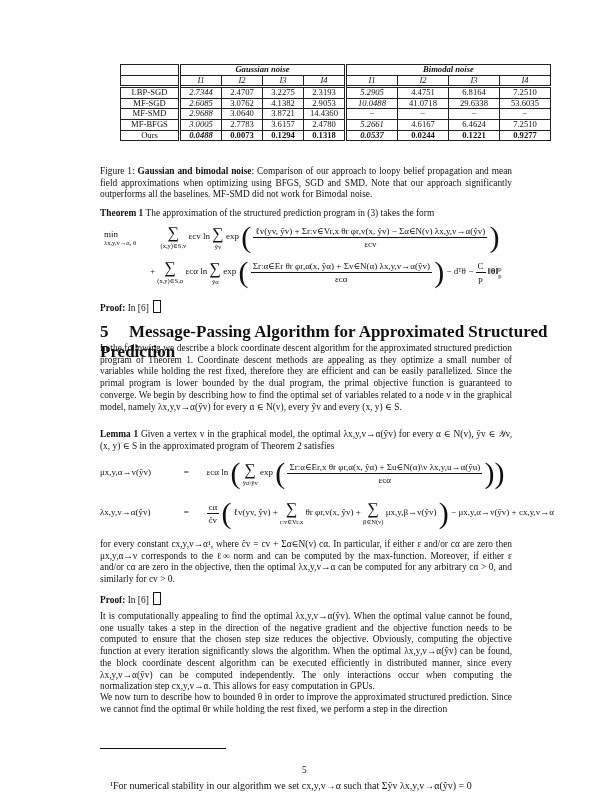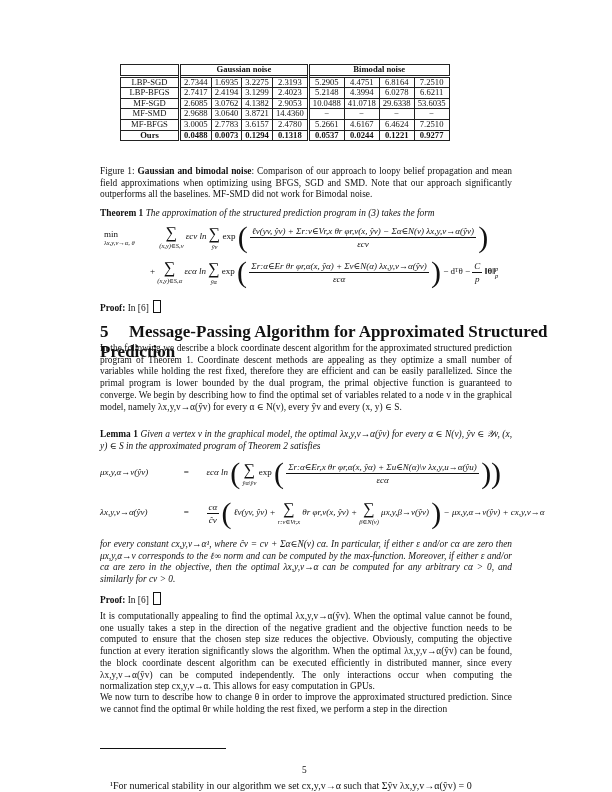--- a/index.html
+++ b/index.html
@@ -9,28 +9,28 @@
   .abs { position: absolute; }
   
   table.res { position: absolute; left: 120px; top: 64px; border-collapse: collapse;
               font-size: 8.6px; line-height: 9.5px; }
   table.res td, table.res th { border: 0.8px solid #222; padding: 0 3px; text-align: center;
               font-weight: normal; height: 9.6px; }
   table.res th.grp { font-weight: bold; }
   table.res td.m { width: 51px; }
   table.res td.v { width: 34px; }
   table.res td.vb { width: 44px; }
-  table.res .dl { border-left: 3px double #222; }
+  table.res .dl { border-left: 3px double #222; font-style: italic; }
   table.res .dt td { border-top: 3px double #222; }
   table.res tr.ours td { font-weight: bold; }
   table.res .it { font-style: italic; }
   .caption { position: absolute; left: 100px; top: 166px; width: 412px; font-size: 9.4px;
              line-height: 11.6px; text-align: justify; }
   .p { font-size: 9.4px; line-height: 11.7px; text-align: justify; }
-  .it { font-style: italic; }
+  .it { }
   .b { font-weight: bold; }
   .eq { position: absolute; font-size: 9px; white-space: nowrap; }
   .sm { font-size: 6.5px; }
   .frac { display: inline-block; vertical-align: middle; text-align: center; }
   .frac .num { display: block; border-bottom: 0.7px solid #111; padding: 0 2px 1px; }
   .frac .den { display: block; padding-top: 1px; }
   .paren { font-size: 30px; vertical-align: middle; line-height: 30px; font-weight: 100; }
   .bigsum { font-size: 16px; vertical-align: middle; }
   .qed { display: inline-block; width: 6px; height: 11px; border: 1px solid #111; vertical-align: -2px; margin-left: 2px; }
   .section { position: absolute; left: 100px; top: 322px; font-size: 17px; font-weight: bold; }
@@ -43,46 +43,46 @@
 
 <div class="page">
 
   <table class="res">
     <tbody>
         <tr>
       <td class="m"></td>
       <th class="grp dl" colspan="4">Gaussian noise</th>
       <th class="grp dl" colspan="4">Bimodal noise</th>
     </tr>
+    <tr>
+      <td class="m"></td>
+      <td class="v it dl">I1</td>
+      <td class="v it">I2</td>
+      <td class="v it">I3</td>
+      <td class="v it">I4</td>
+      <td class="vb it dl">I1</td>
+      <td class="vb it">I2</td>
+      <td class="vb it">I3</td>
+      <td class="vb it">I4</td>
+    </tr>
     </tbody>
       <tbody class="dt">
     <tr>
       <td>LBP-SGD</td>
       <td class="dl">2.7344</td>
-      <td>1.6935</td>
+      <td>2.4707</td>
       <td>3.2275</td>
       <td>2.3193</td>
       <td class="dl">5.2905</td>
       <td>4.4751</td>
       <td>6.8164</td>
       <td>7.2510</td>
     </tr>
     </tbody>
     <tbody>
-    <tr>
-      <td>LBP-BFGS</td>
-      <td class="dl">2.7417</td>
-      <td>2.4194</td>
-      <td>3.1299</td>
-      <td>2.4023</td>
-      <td class="dl">5.2148</td>
-      <td>4.3994</td>
-      <td>6.0278</td>
-      <td>6.6211</td>
-    </tr>
     <tr>
       <td>MF-SGD</td>
       <td class="dl">2.6085</td>
       <td>3.0762</td>
       <td>4.1382</td>
       <td>2.9053</td>
       <td class="dl">10.0488</td>
       <td>41.0718</td>
       <td>29.6338</td>
       <td>53.6035</td>
@@ -103,21 +103,21 @@
       <td class="dl">3.0005</td>
       <td>2.7783</td>
       <td>3.6157</td>
       <td>2.4780</td>
       <td class="dl">5.2661</td>
       <td>4.6167</td>
       <td>6.4624</td>
       <td>7.2510</td>
     </tr>
     <tr class="ours">
-      <td style="font-weight:bold">Ours</td>
+      <td style="font-weight:normal">Ours</td>
       <td class="dl">0.0488</td>
       <td>0.0073</td>
       <td>0.1294</td>
       <td>0.1318</td>
       <td class="dl">0.0537</td>
       <td>0.0244</td>
       <td>0.1221</td>
       <td>0.9277</td>
     </tr>
   </tbody>
@@ -246,19 +246,19 @@
   <div class="abs p it" style="left:100px; top:539px; width:412px;">for every constant cx,y,v→α¹, where ĉv = cv + Σα∈N(v) cα. In particular, if either ε and/or cα are zero then μx,y,α→v corresponds to the ℓ∞ norm and can be computed by the max-function. Moreover, if either ε and/or cα are zero in the objective, then the optimal λx,y,v→α can be computed for any arbitrary cα &gt; 0, and similarly for cv &gt; 0.</div>
 
   <div class="abs p" style="left:100px; top:592px;">
     <span class="b">Proof:</span>
     <span>In [6]</span>
     <span class="qed"></span>
   </div>
 
   <div class="abs p" style="left:100px; top:611px; width:412px;">It is computationally appealing to find the optimal λx,y,v→α(ŷv). When the optimal value cannot be found, one usually takes a step in the direction of the negative gradient and the objective function needs to be computed to ensure that the chosen step size reduces the objective. Obviously, computing the objective function at every iteration significantly slows the algorithm. When the optimal λx,y,v→α(ŷv) can be found, the block coordinate descent algorithm can be executed efficiently in distributed manner, since every λx,y,v→α(ŷv) can be computed independently. The only interactions occur when computing the normalization step cx,y,v→α. This allows for easy computation in GPUs.</div>
 
-  <div class="abs p" style="left:100px; top:692px; width:412px;">We now turn to describe how to change θ in order to improve the approximated structured prediction. Since we cannot find the optimal θr while holding the rest fixed, we perform a step in the direction</div>
+  <div class="abs p" style="left:100px; top:692px; width:412px;">We now turn to describe how to bounded θ in order to improve the approximated structured prediction. Since we cannot find the optimal θr while holding the rest fixed, we perform a step in the direction</div>
 
   <div class="fnrule"></div>
   <div class="footnote">¹For numerical stability in our algorithm we set cx,y,v→α such that Σŷv λx,y,v→α(ŷv) = 0</div>
 
   <div class="pageno" style="top:765px;">5</div>
 </div>
 
 </body></html>

